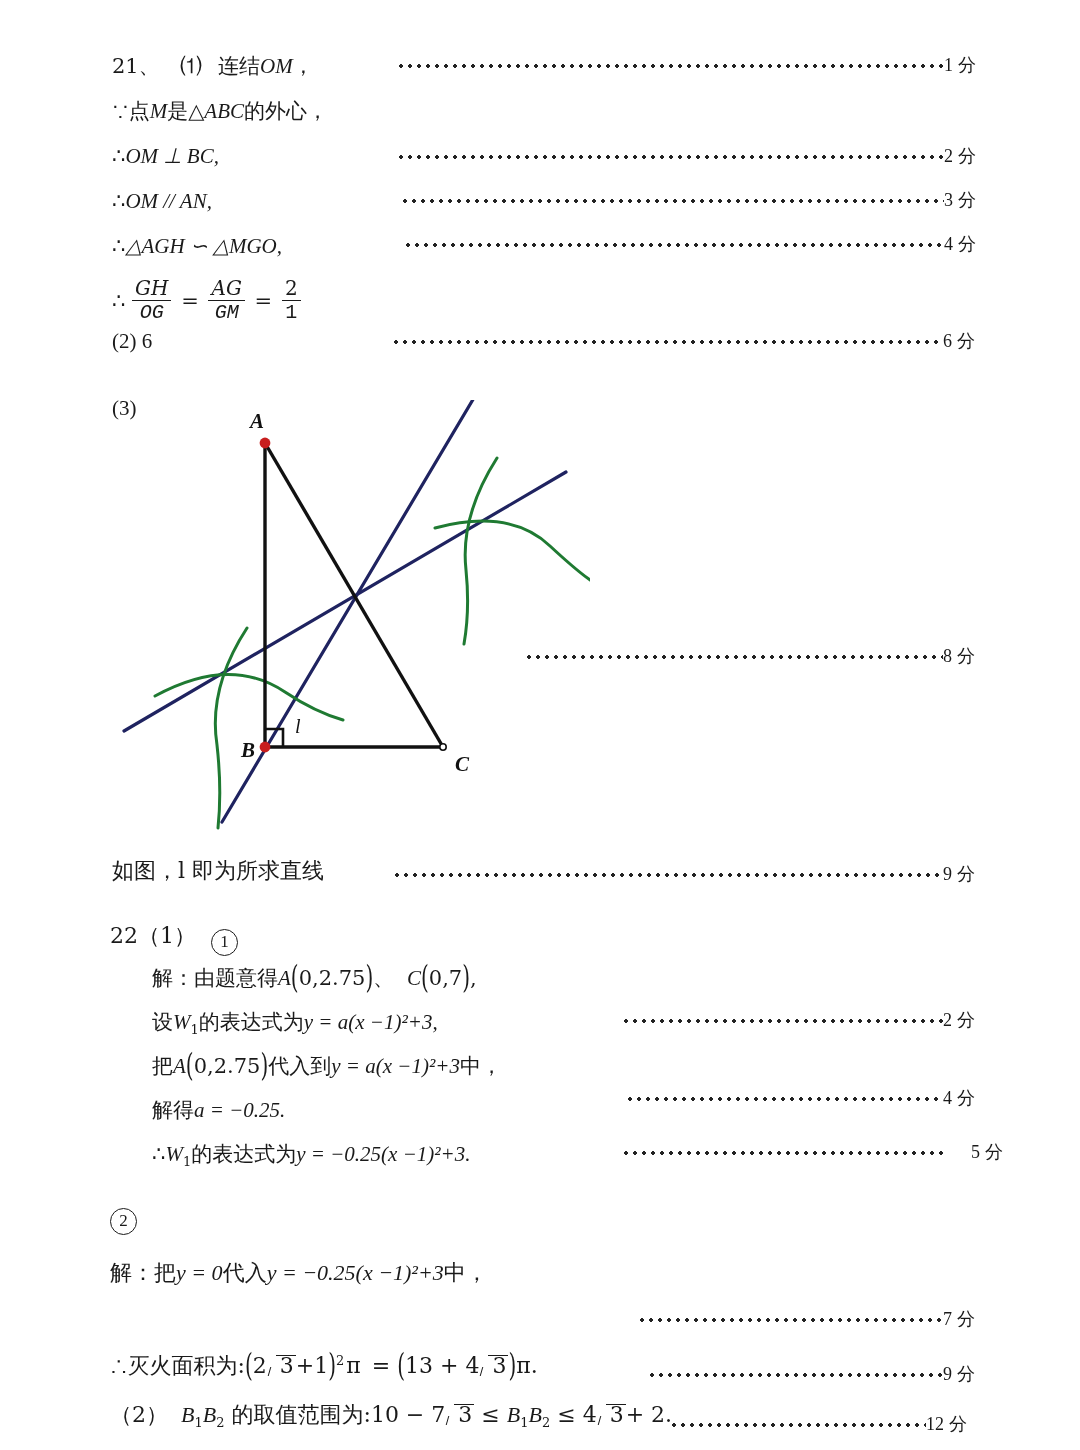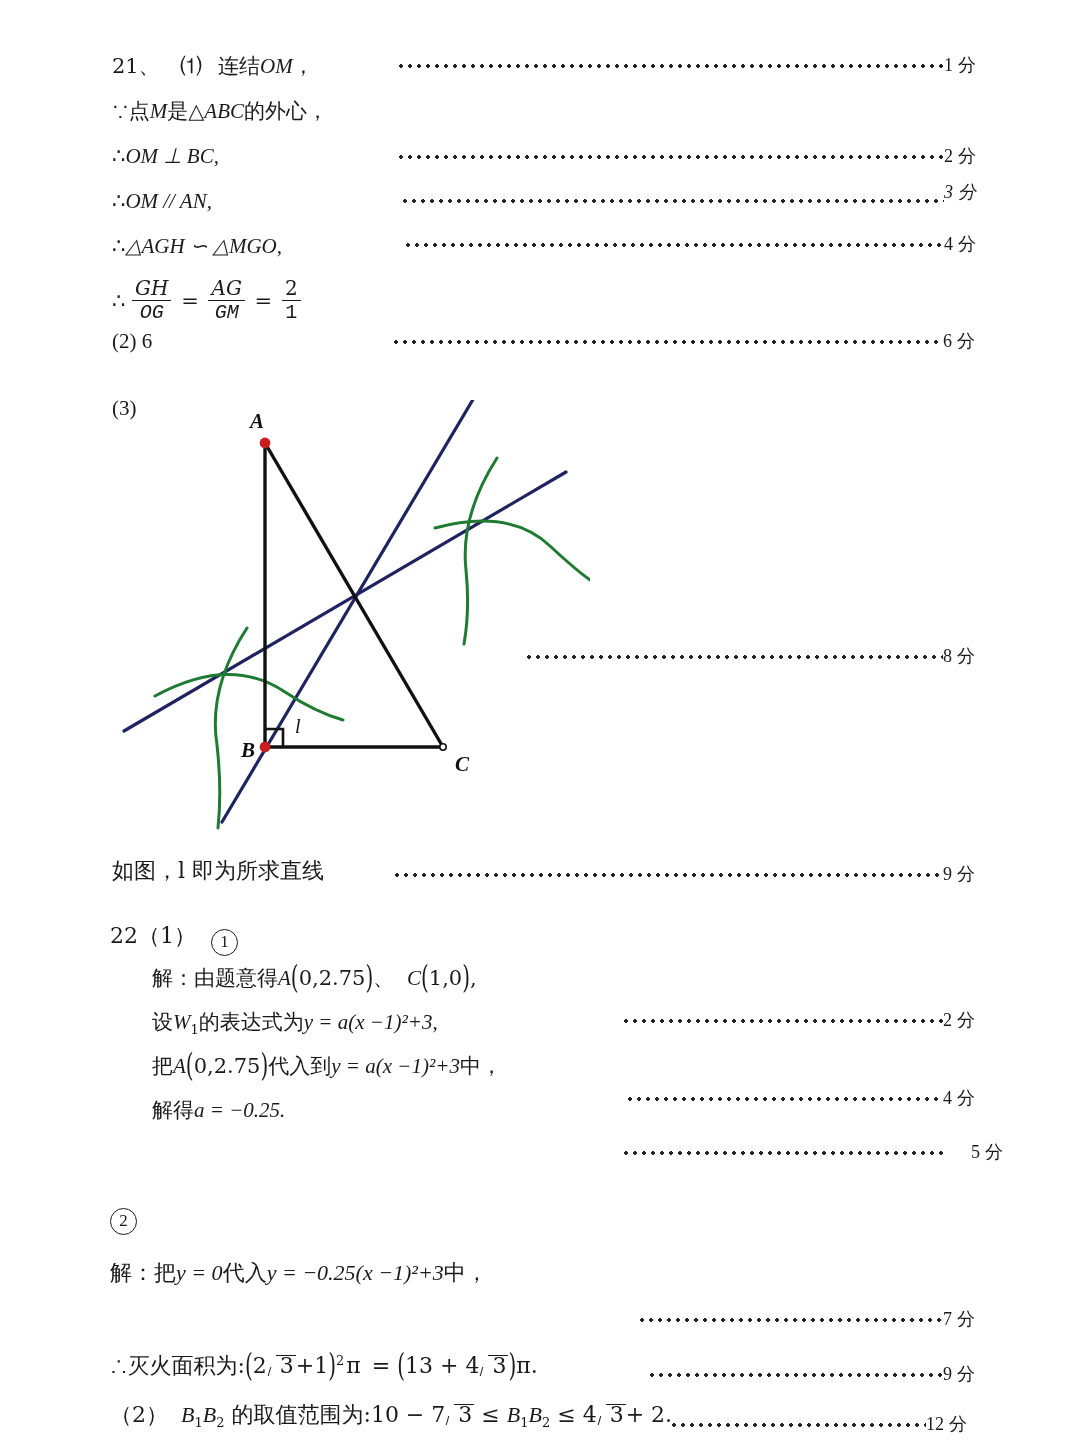--- a/index.html
+++ b/index.html
@@ -111,21 +111,21 @@
   <div class="score" style="left:944px;top:53px;">
     <span>1</span><span class="fen">分</span>
   </div>
 
   <div class="leader" style="left:399px;top:155px;width:545px;"></div>
   <div class="score" style="left:944px;top:144px;">
     <span>2</span><span class="fen">分</span>
   </div>
 
   <div class="leader" style="left:403px;top:199px;width:541px;"></div>
-  <div class="score" style="left:944px;top:180px;font-style:italic;">
+  <div class="score" style="left:944px;top:188px;">
     <span>3</span><span class="fen">分</span>
   </div>
 
   <div class="leader" style="left:406px;top:243px;width:538px;"></div>
   <div class="score" style="left:944px;top:232px;">
     <span>4</span><span class="fen">分</span>
   </div>
 
   <div class="tx" style="left:112px;top:331px;">(2) 6</div>
   <div class="leader" style="left:394px;top:340px;width:549px;"></div>
@@ -176,35 +176,38 @@
     <span>9</span><span class="fen">分</span>
   </div>
 
   <div class="tx cn" style="left:110px;top:925px;font-size:22px;">
     <span>22（1）</span>
     <span class="circled" style="margin-left:8px;vertical-align:-4px;">1</span>
   </div>
 
   <div class="tx cn" style="left:152px;top:968px;font-size:21px;">
     <span>解：由题意得</span><span class="mi">A</span><span class="bp">(</span><span>0,2.75</span><span class="bp">)</span><span>、</span>
-    <span class="mi" style="margin-left:6px;">C</span><span class="bp">(</span><span>1,0</span><span class="bp">)</span><span>,</span>
+    <span class="mi" style="margin-left:6px;">C</span><span class="bp">(</span><span>0,7</span><span class="bp">)</span><span>,</span>
   </div>
 
   <div class="tx cn" style="left:152px;top:1012px;font-size:21px;">
     <span>设</span><span class="mi">W</span><span class="subn">1</span><span>的表达式为</span><span class="mi">y = a(x −1)²+3,</span>
   </div>
 
   <div class="tx cn" style="left:152px;top:1056px;font-size:21px;">
     <span>把</span><span class="mi">A</span><span class="bp">(</span><span>0,2.75</span><span class="bp">)</span><span>代入到</span><span class="mi">y = a(x −1)²+3</span><span>中，</span>
   </div>
 
   <div class="tx cn" style="left:152px;top:1100px;font-size:21px;">
     <span>解得</span><span class="mi">a = −0.25.</span>
   </div>
 
+  <div class="tx cn" style="left:152px;top:1144px;font-size:21px;">
+    <span>∴</span><span class="mi">W</span><span class="subn">1</span><span>的表达式为</span><span class="mi">y = −0.25(x −1)²+3.</span>
+  </div>
 
   <div class="leader" style="left:624px;top:1019px;width:319px;"></div>
   <div class="score" style="left:943px;top:1008px;">
     <span>2</span><span class="fen">分</span>
   </div>
 
   <div class="leader" style="left:628px;top:1097px;width:315px;"></div>
   <div class="score" style="left:943px;top:1086px;">
     <span>4</span><span class="fen">分</span>
   </div>

